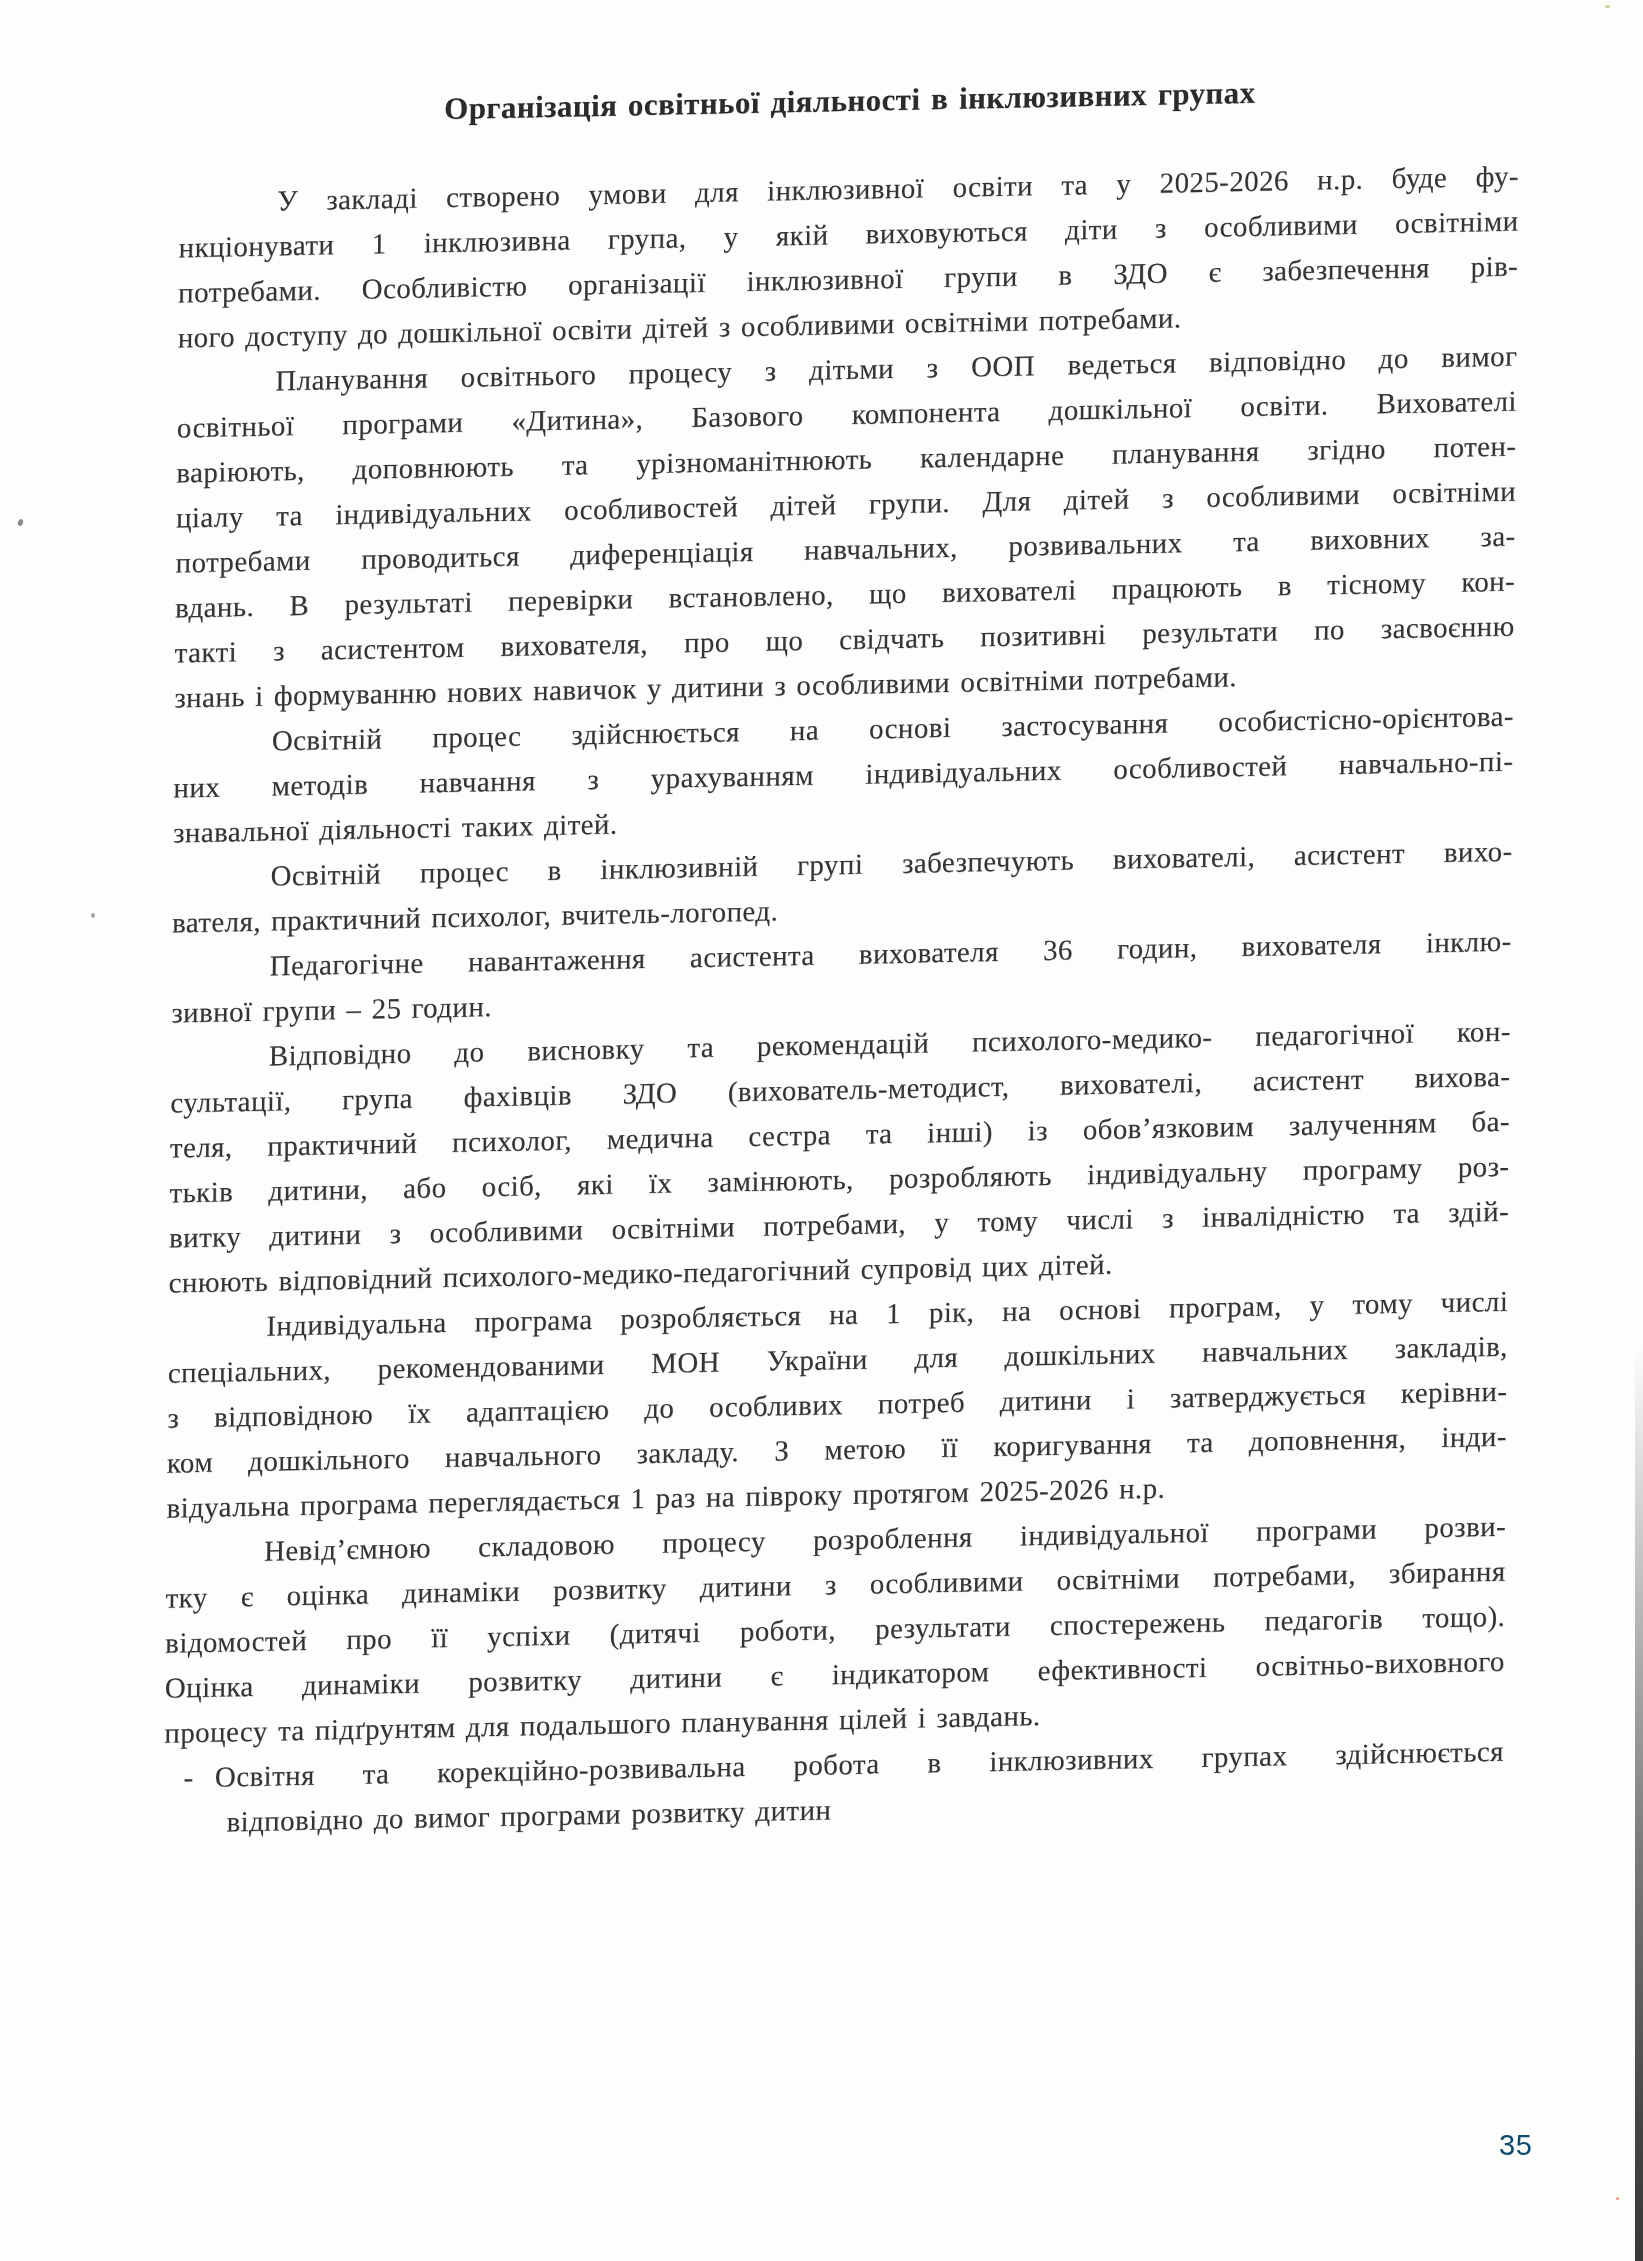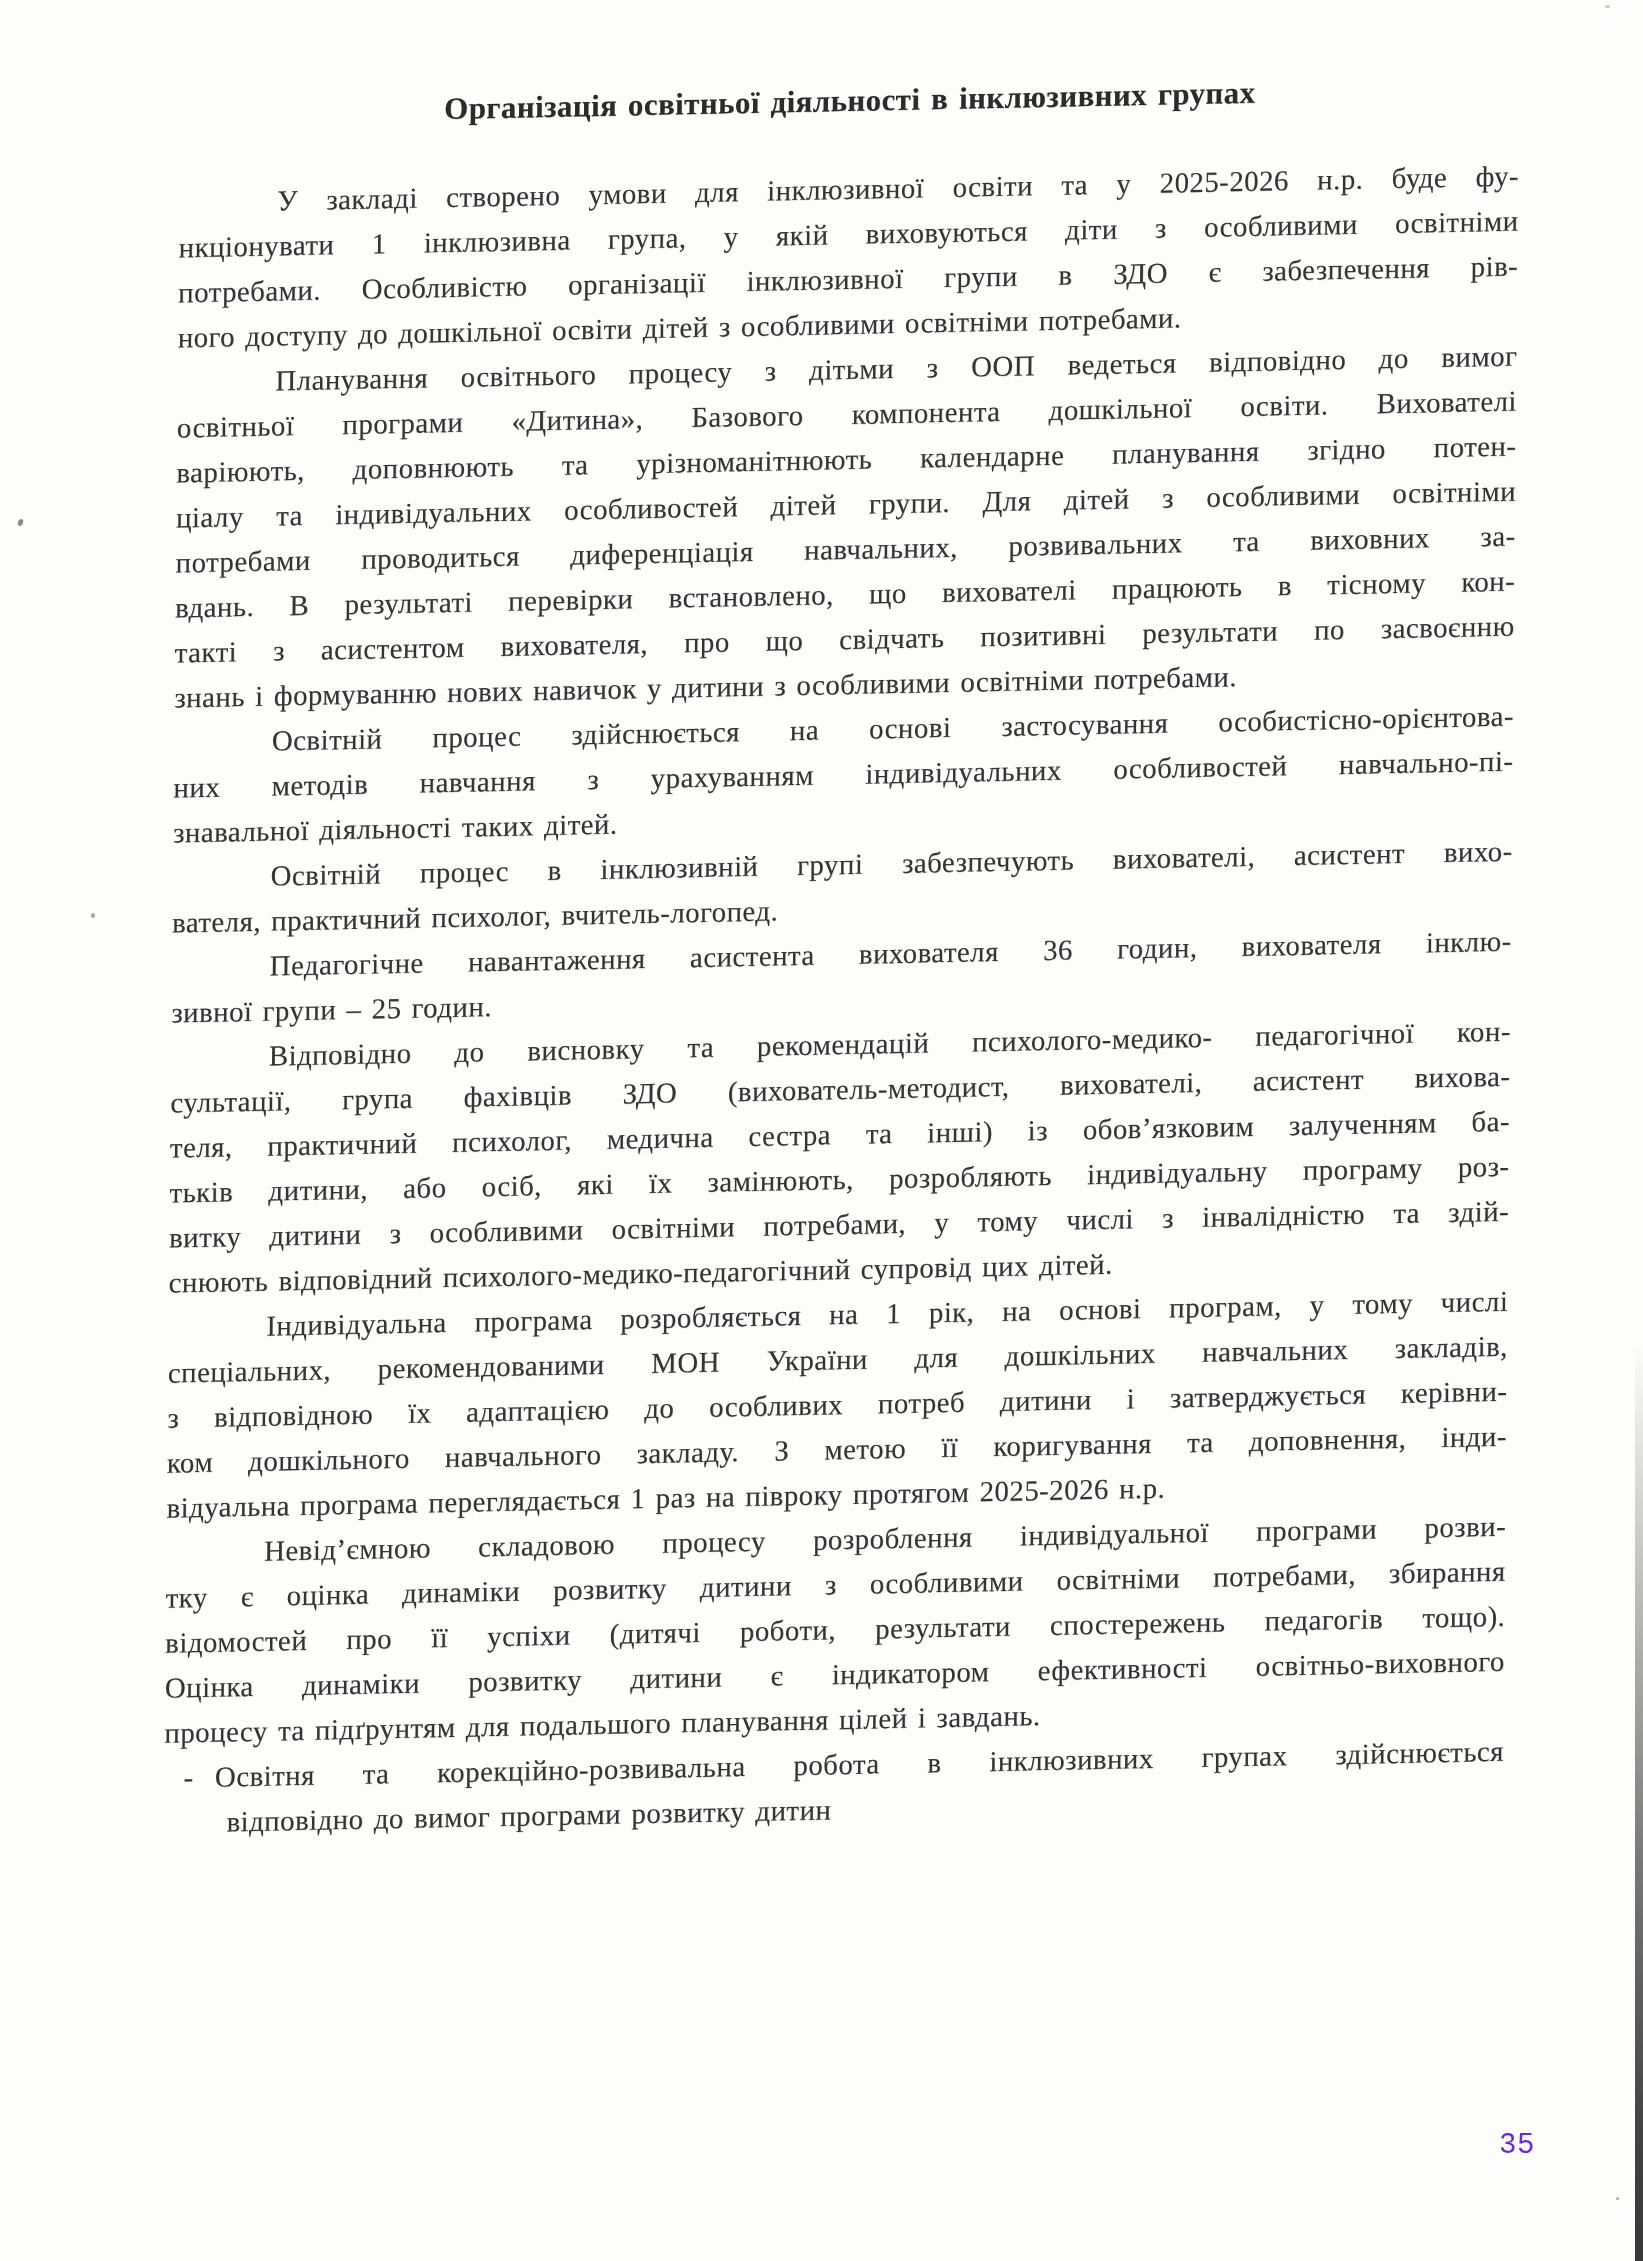--- a/index.html
+++ b/index.html
@@ -52,23 +52,23 @@
   .bullet .b-line1 {
     margin-left: 51px;
     text-align: justify;
     text-align-last: justify;
   }
   .bullet .b-line2 { margin-left: 63px; }
 
   .page-number {
     position: absolute;
     left: 1499px; top: 2129px;
-    font-family: Liberation Mono, monospace;
+    font-family: Liberation Sans, sans-serif;
     font-size: 29px;
-    color: #6d28d9;
+    color: #0c4a6e;
     letter-spacing: 0.7px;
   }
   
   .edge-strip {
     position: absolute;
     right: 0; top: 1345px;
     width: 9.1px; height: 917px;
     background: linear-gradient(to bottom,
       rgba(130,130,130,0) 0%,
       rgba(120,120,120,0.45) 25%,

